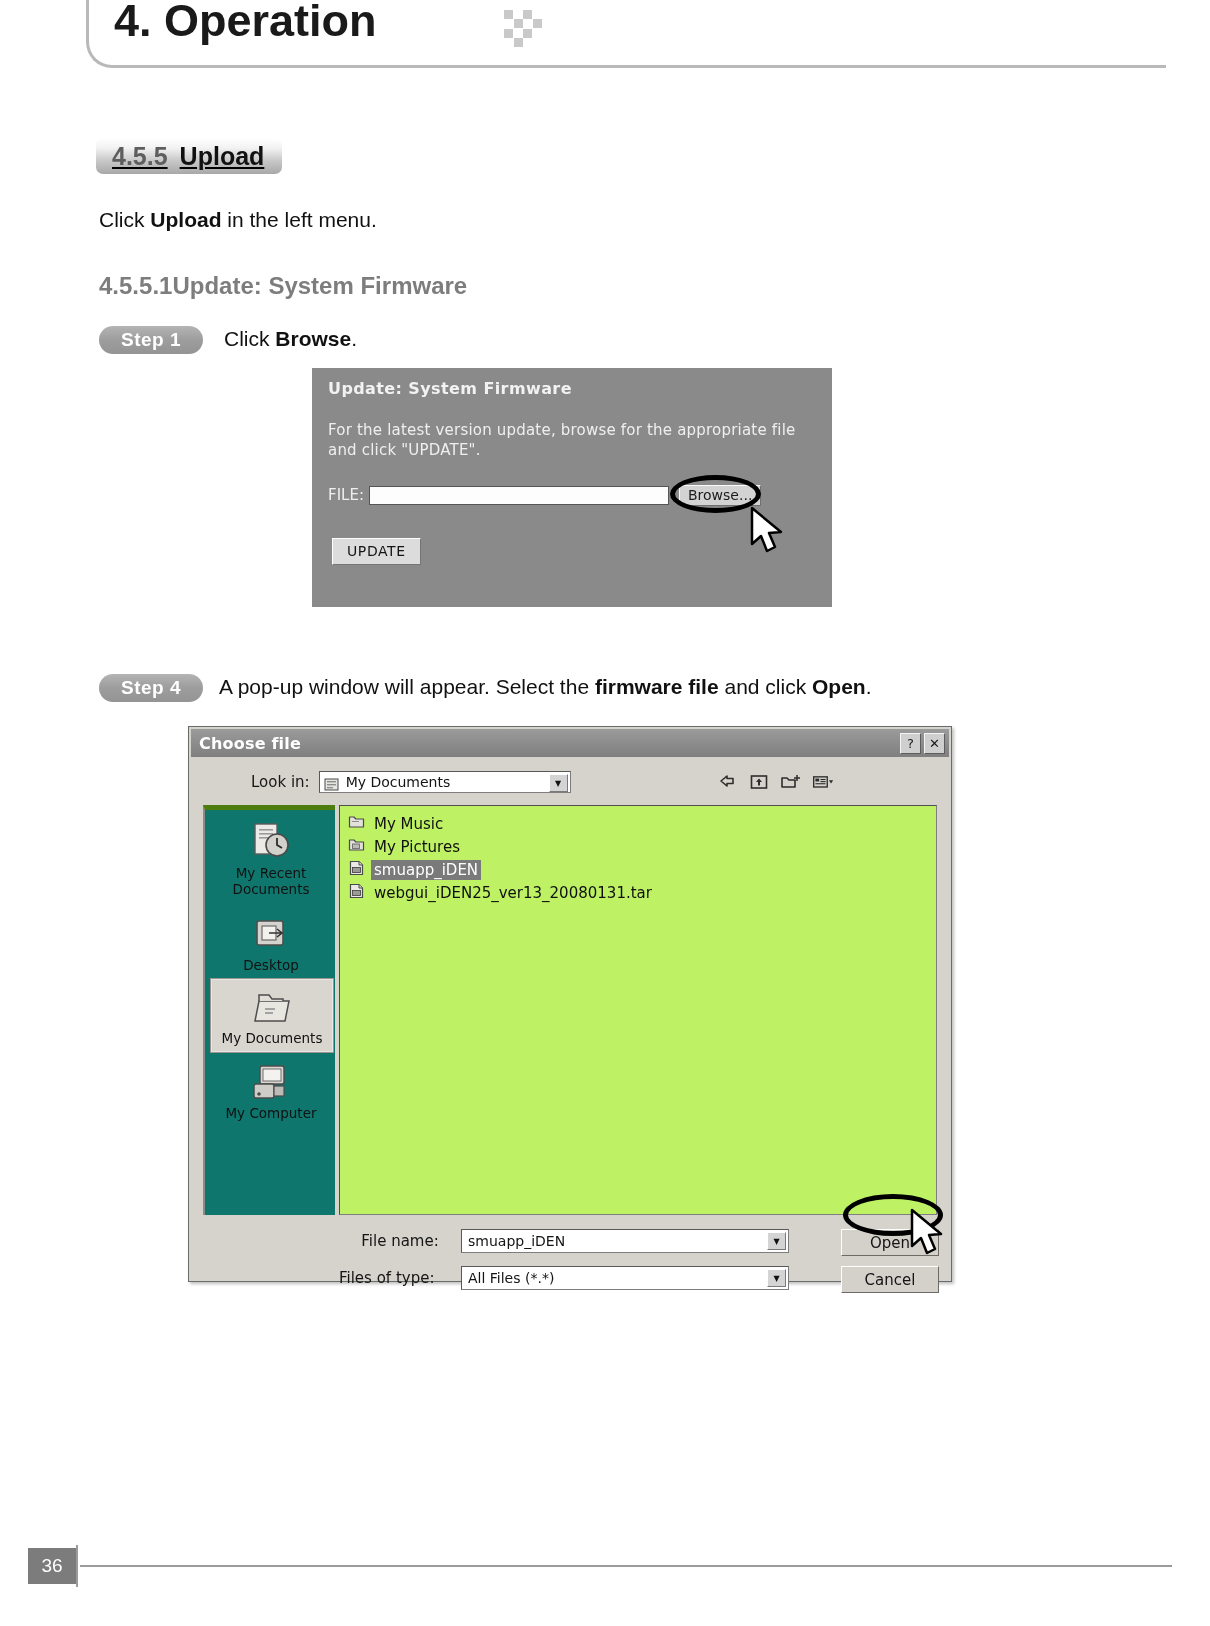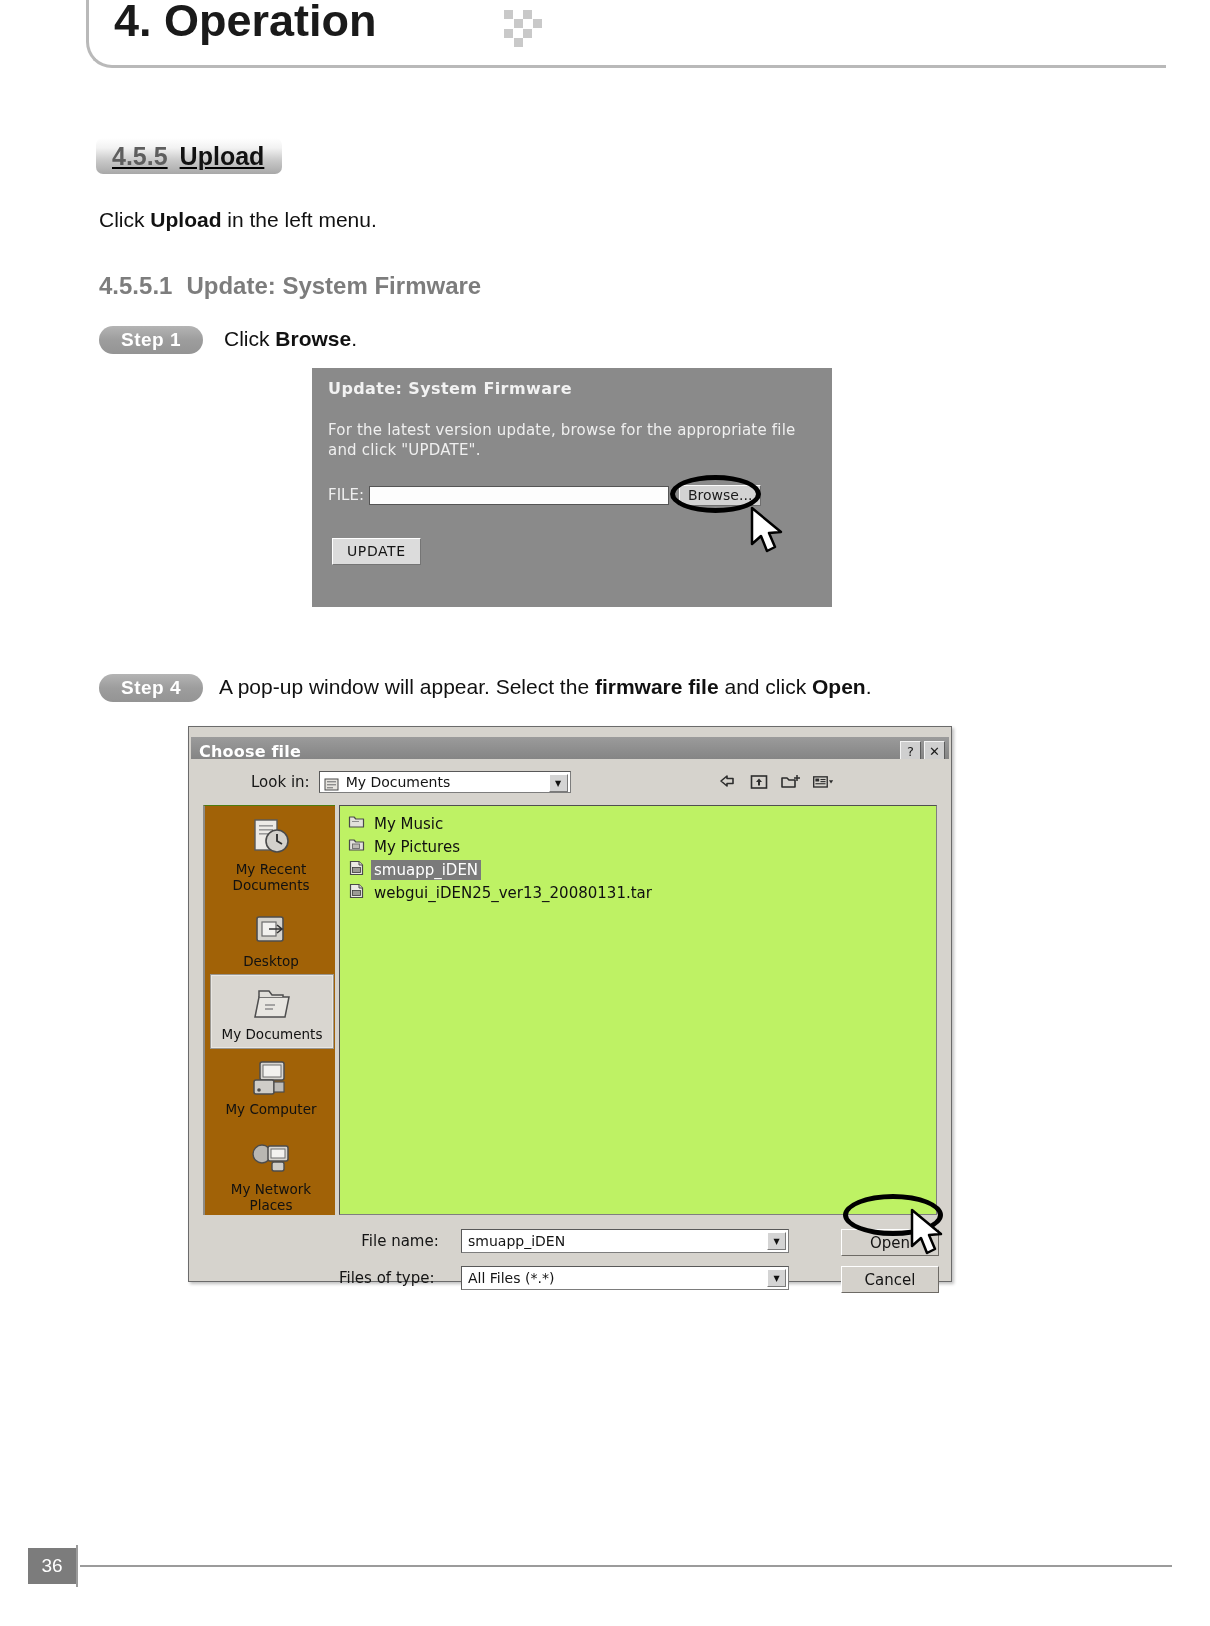--- a/index.html
+++ b/index.html
@@ -99,21 +99,21 @@
 
   .subsection {
     position: absolute;
     left: 99px;
     top: 272px;
     font-size: 24px;
     font-weight: bold;
     color: #7d7d7d;
     white-space: nowrap;
   }
-  .subsection .sub-num { margin-right: 14px; }
+  .subsection .sub-num { }
 
   
   .step-pill {
     position: absolute;
     width: 104px;
     height: 28px;
     border-radius: 14px;
     background: linear-gradient(to bottom, #b4b4b4 0%, #9d9d9d 50%, #949494 100%);
     color: #ffffff;
     font-size: 19px;
@@ -225,21 +225,21 @@
     width: 764px;
     height: 556px;
     background: #d6d3cd;
     border: 1px solid #6b6b6b;
     box-sizing: border-box;
     font-family: "DejaVu Sans", sans-serif;
     box-shadow: 2px 2px 3px rgba(0,0,0,0.25);
   }
   .dlg-titlebar {
     position: absolute;
-    left: 2px; top: 10px;
+    left: 2px; top: 2px;
     width: 758px;
     height: 28px;
     background: linear-gradient(to bottom, #9b9b9b 0%, #8e8e8e 45%, #7f7f7f 100%);
     display: flex;
     align-items: center;
   }
   .dlg-title {
     color: #ffffff;
     font-size: 16px;
     font-weight: bold;
@@ -340,23 +340,23 @@
     align-items: center;
     justify-content: center;
   }
 
   .places-bar {
     position: absolute;
     left: 12px;
     top: 46px;
     width: 132px;
     height: 410px;
-    background: #a16207;
+    background: #0f766e;
     border-left: 2px solid #8e8b86;
-    border-top: 1px solid #4d7c0f;
+    border-top: 5px solid #4d7c0f;
     box-sizing: border-box;
   }
   .place {
     position: absolute;
     left: 5px;
     width: 122px;
     text-align: center;
     font-size: 13.5px;
     color: #111111;
     line-height: 1.15;
@@ -634,32 +634,20 @@
             <rect x="12" y="4" width="24" height="18" rx="2" fill="#d8d6d1" stroke="#4c4c4c" stroke-width="1.5"></rect>
             <rect x="15" y="7" width="18" height="12" fill="#f3f2ef" stroke="#6f6f6f" stroke-width="1"></rect>
             <rect x="6" y="22" width="20" height="14" rx="2" fill="#cfcdc8" stroke="#4c4c4c" stroke-width="1.5"></rect>
             <circle cx="11" cy="32" r="1.8" fill="#4c4c4c"></circle>
             <rect x="26" y="24" width="10" height="10" fill="#bdbbb6" stroke="#4c4c4c" stroke-width="1.2"></rect>
           </svg>
         </span>
         <span>My Computer</span>
       </div>
 
-      <div class="place" style="top:328px;">
-        <span class="pl-icon">
-          <svg width="46" height="42" viewBox="0 0 46 42">
-            <circle cx="14" cy="16" r="9" fill="#b9b7b2" stroke="#4c4c4c" stroke-width="1.4"></circle>
-            <rect x="20" y="8" width="20" height="15" rx="2" fill="#d8d6d1" stroke="#4c4c4c" stroke-width="1.5"></rect>
-            <rect x="23" y="11" width="14" height="9" fill="#f3f2ef" stroke="#6f6f6f" stroke-width="1"></rect>
-            <rect x="24" y="24" width="12" height="9" rx="2" fill="#cfcdc8" stroke="#4c4c4c" stroke-width="1.4"></rect>
-          </svg>
-        </span>
-        <span style="white-space:pre-line;">My Network
-Places</span>
-      </div>
 
     </div>
 
     <div class="file-list">
 
       <div class="file-item">
         <span>
           <svg width="17" height="15" viewBox="0 0 17 15">
             <path d="M1.5 13 L1.5 3 L6 3 L7.8 5 L15.5 5 L15.5 13 Z" fill="#e3e1dc" stroke="#4a4a4a" stroke-width="1.2" stroke-linejoin="round"></path>
             <path d="M4 7.5 L11 7.5" stroke="#8e8e8e" stroke-width="1"></path>

